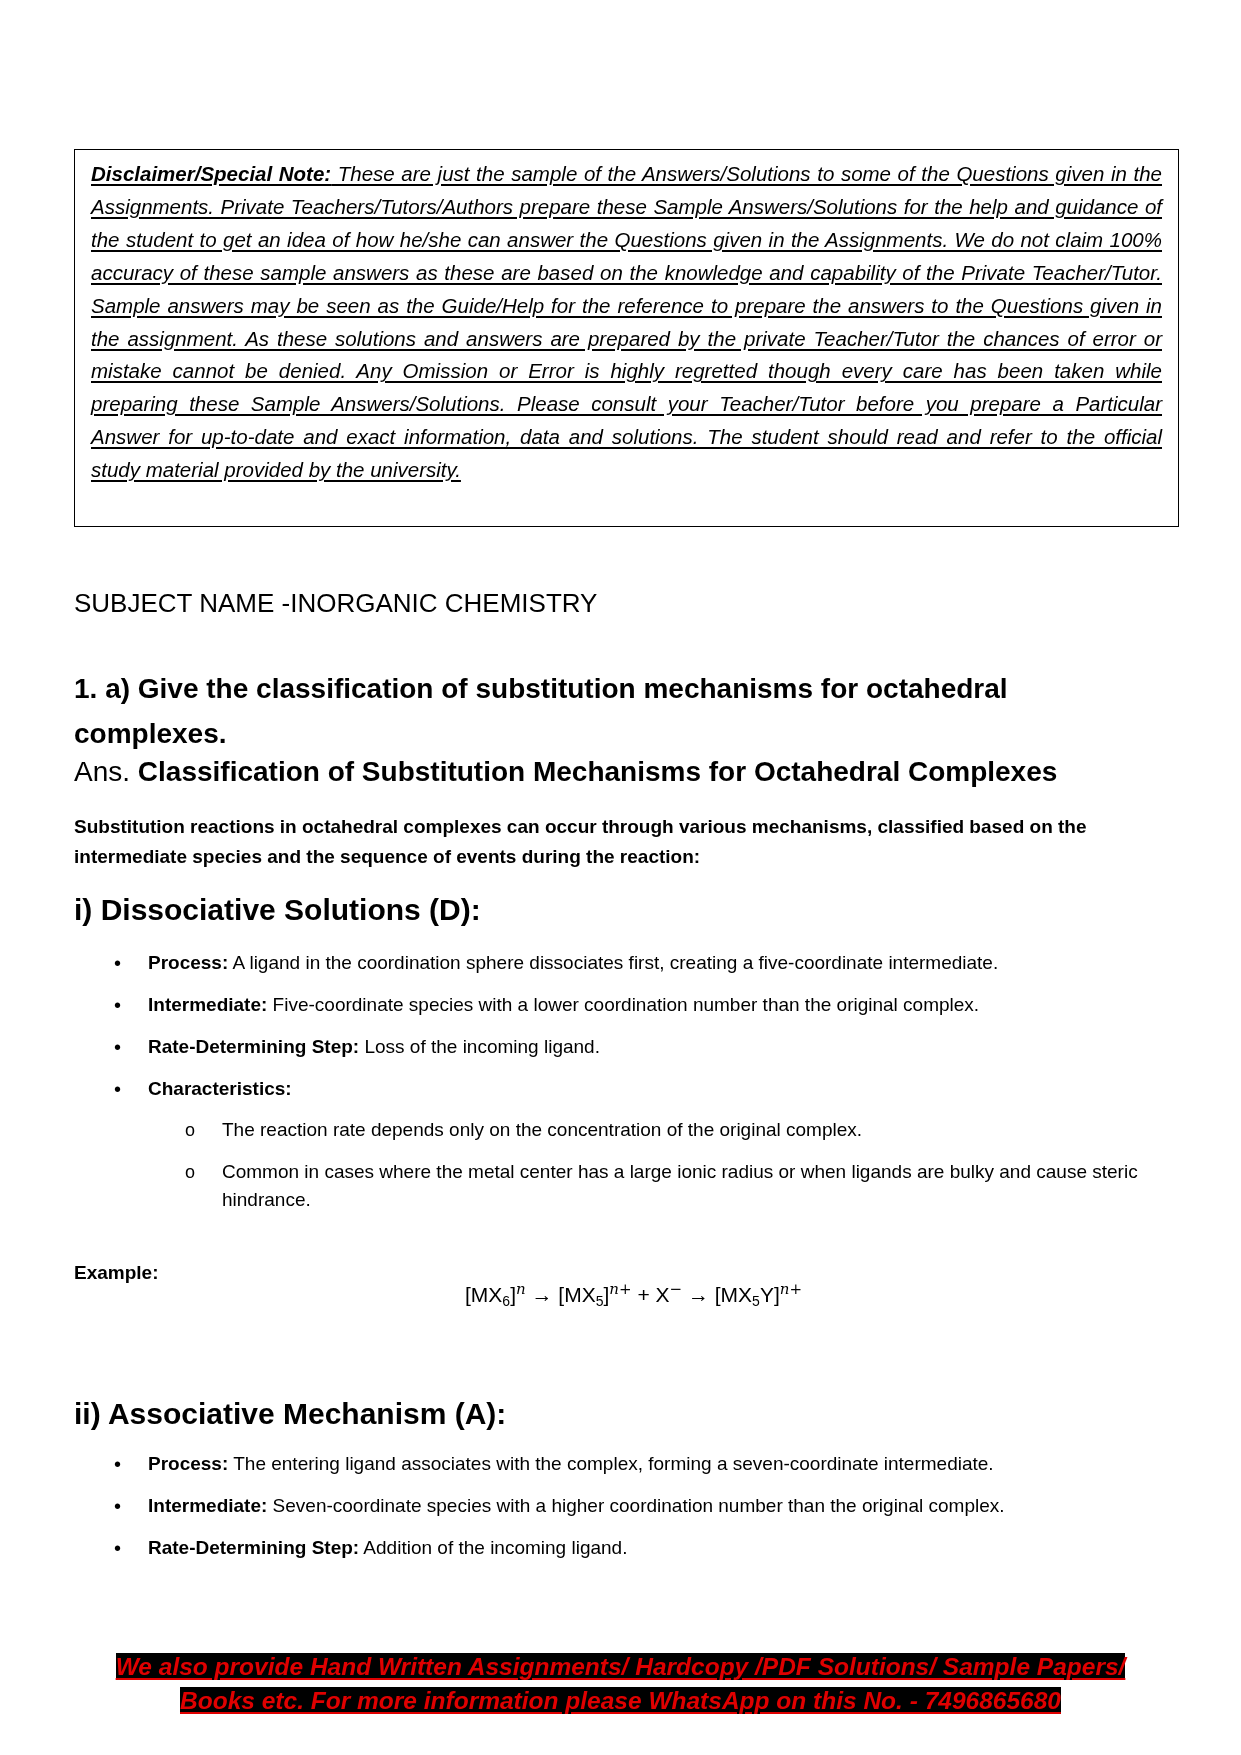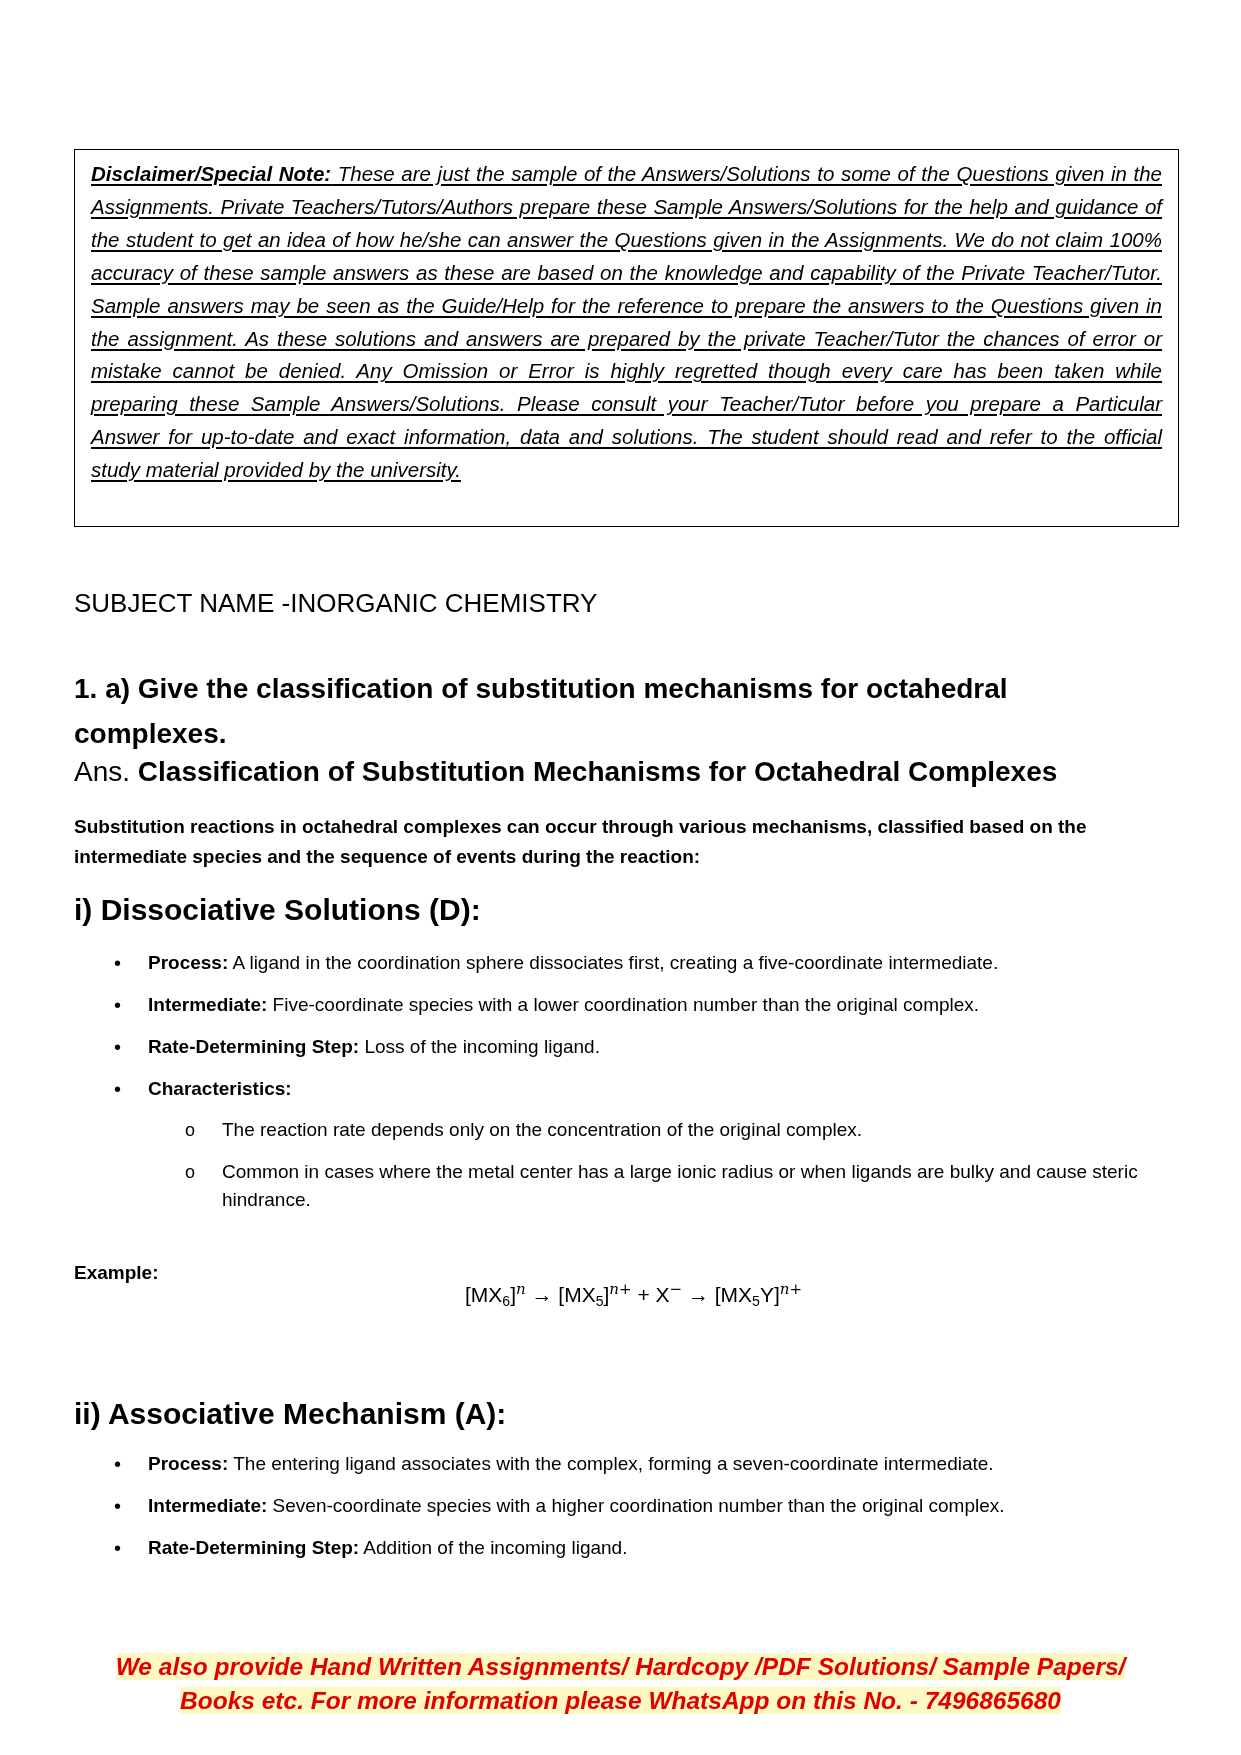--- a/index.html
+++ b/index.html
@@ -60,21 +60,21 @@
     .equation {
       position: absolute; left: 465px; top: 1280px; font-size: 21px; white-space: nowrap;
     }
     .equation sub { font-size: 14px; vertical-align: -4px; }
     .equation sup { font-size: 15px; font-style: italic; font-family: "DejaVu Serif", serif; vertical-align: 8px; }
     .footer {
       position: absolute; left: 0; top: 1650px; width: 1241px; text-align: center;
       font-size: 24.5px; font-weight: bold; font-style: italic; line-height: 34px;
     }
     .footer span {
-      background: #fef9c3; color: #e00000; 
+      background: #000000; color: #e00000; text-decoration: underline;
       text-decoration-color: #e00000; text-underline-offset: 3px;
     }
   </style>
 </head>
 <body>
 
 <div class="disclaimer">
   <p><b>Disclaimer/Special Note:</b><span> These are just the sample of the Answers/Solutions to some of the Questions given in the Assignments. Private Teachers/Tutors/Authors prepare these Sample Answers/Solutions for the help and guidance of the student to get an idea of how he/she can answer the Questions given in the Assignments. We do not claim 100% accuracy of these sample answers as these are based on the knowledge and capability of the Private Teacher/Tutor. Sample answers may be seen as the Guide/Help for the reference to prepare the answers to the Questions given in the assignment. As these solutions and answers are prepared by the private Teacher/Tutor the chances of error or mistake cannot be denied. Any Omission or Error is highly regretted though every care has been taken while preparing these Sample Answers/Solutions. Please consult your Teacher/Tutor before you prepare a Particular Answer for up-to-date and exact information, data and solutions. The student should read and refer to the official study material provided by the university.</span></p>
 </div>
 

